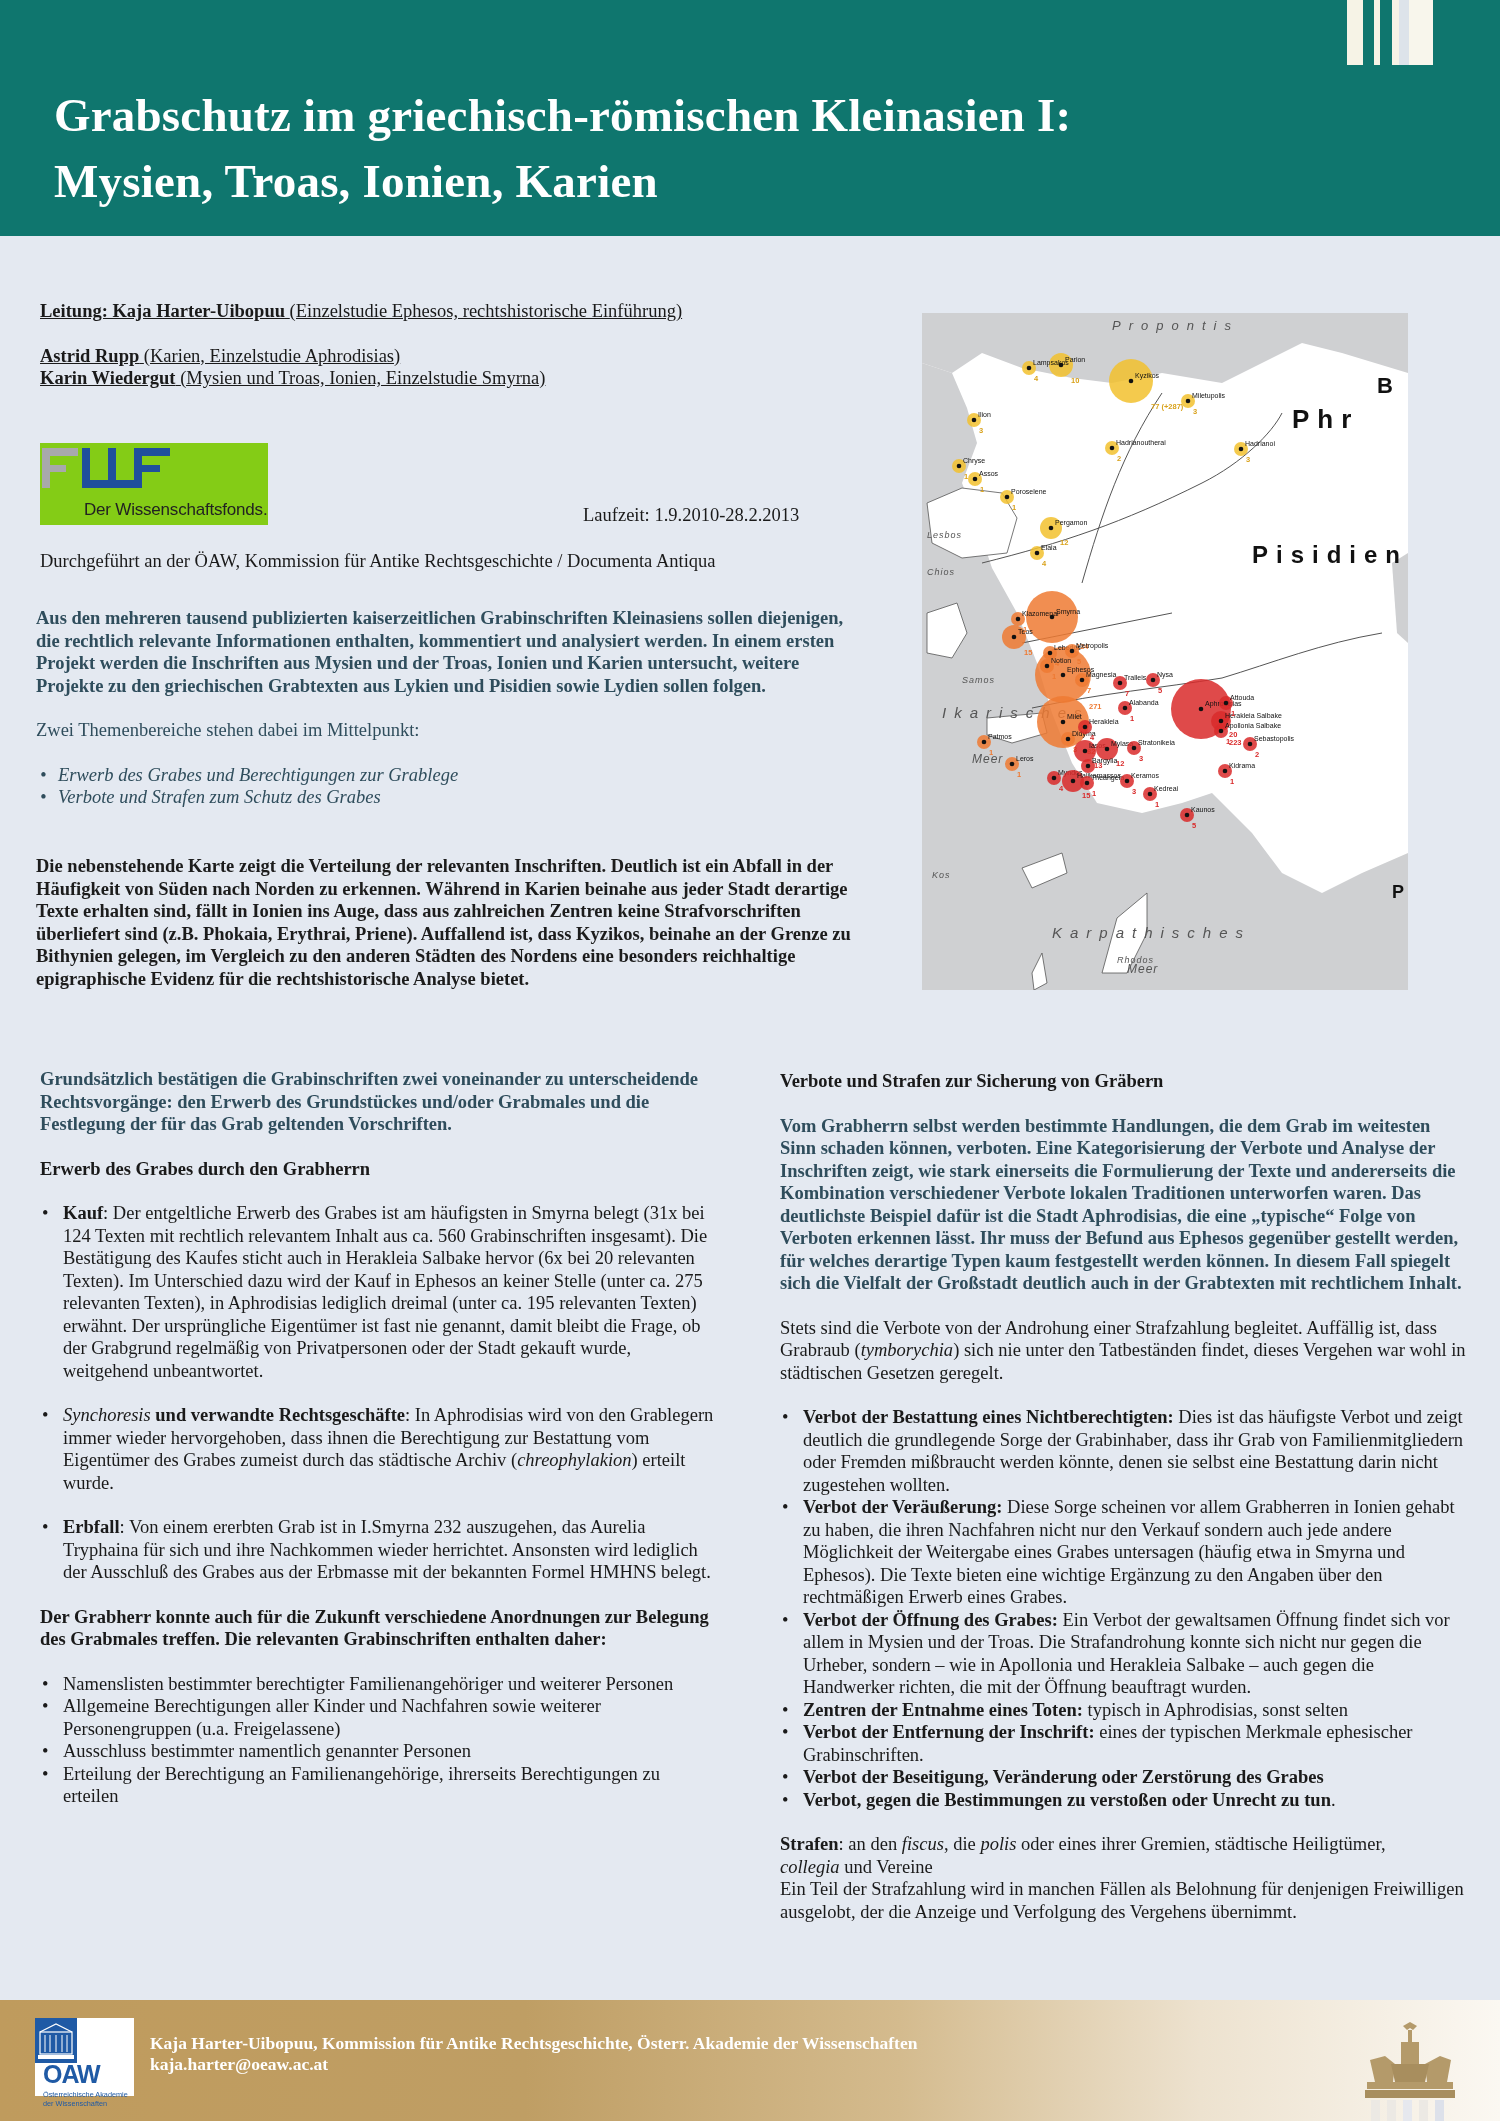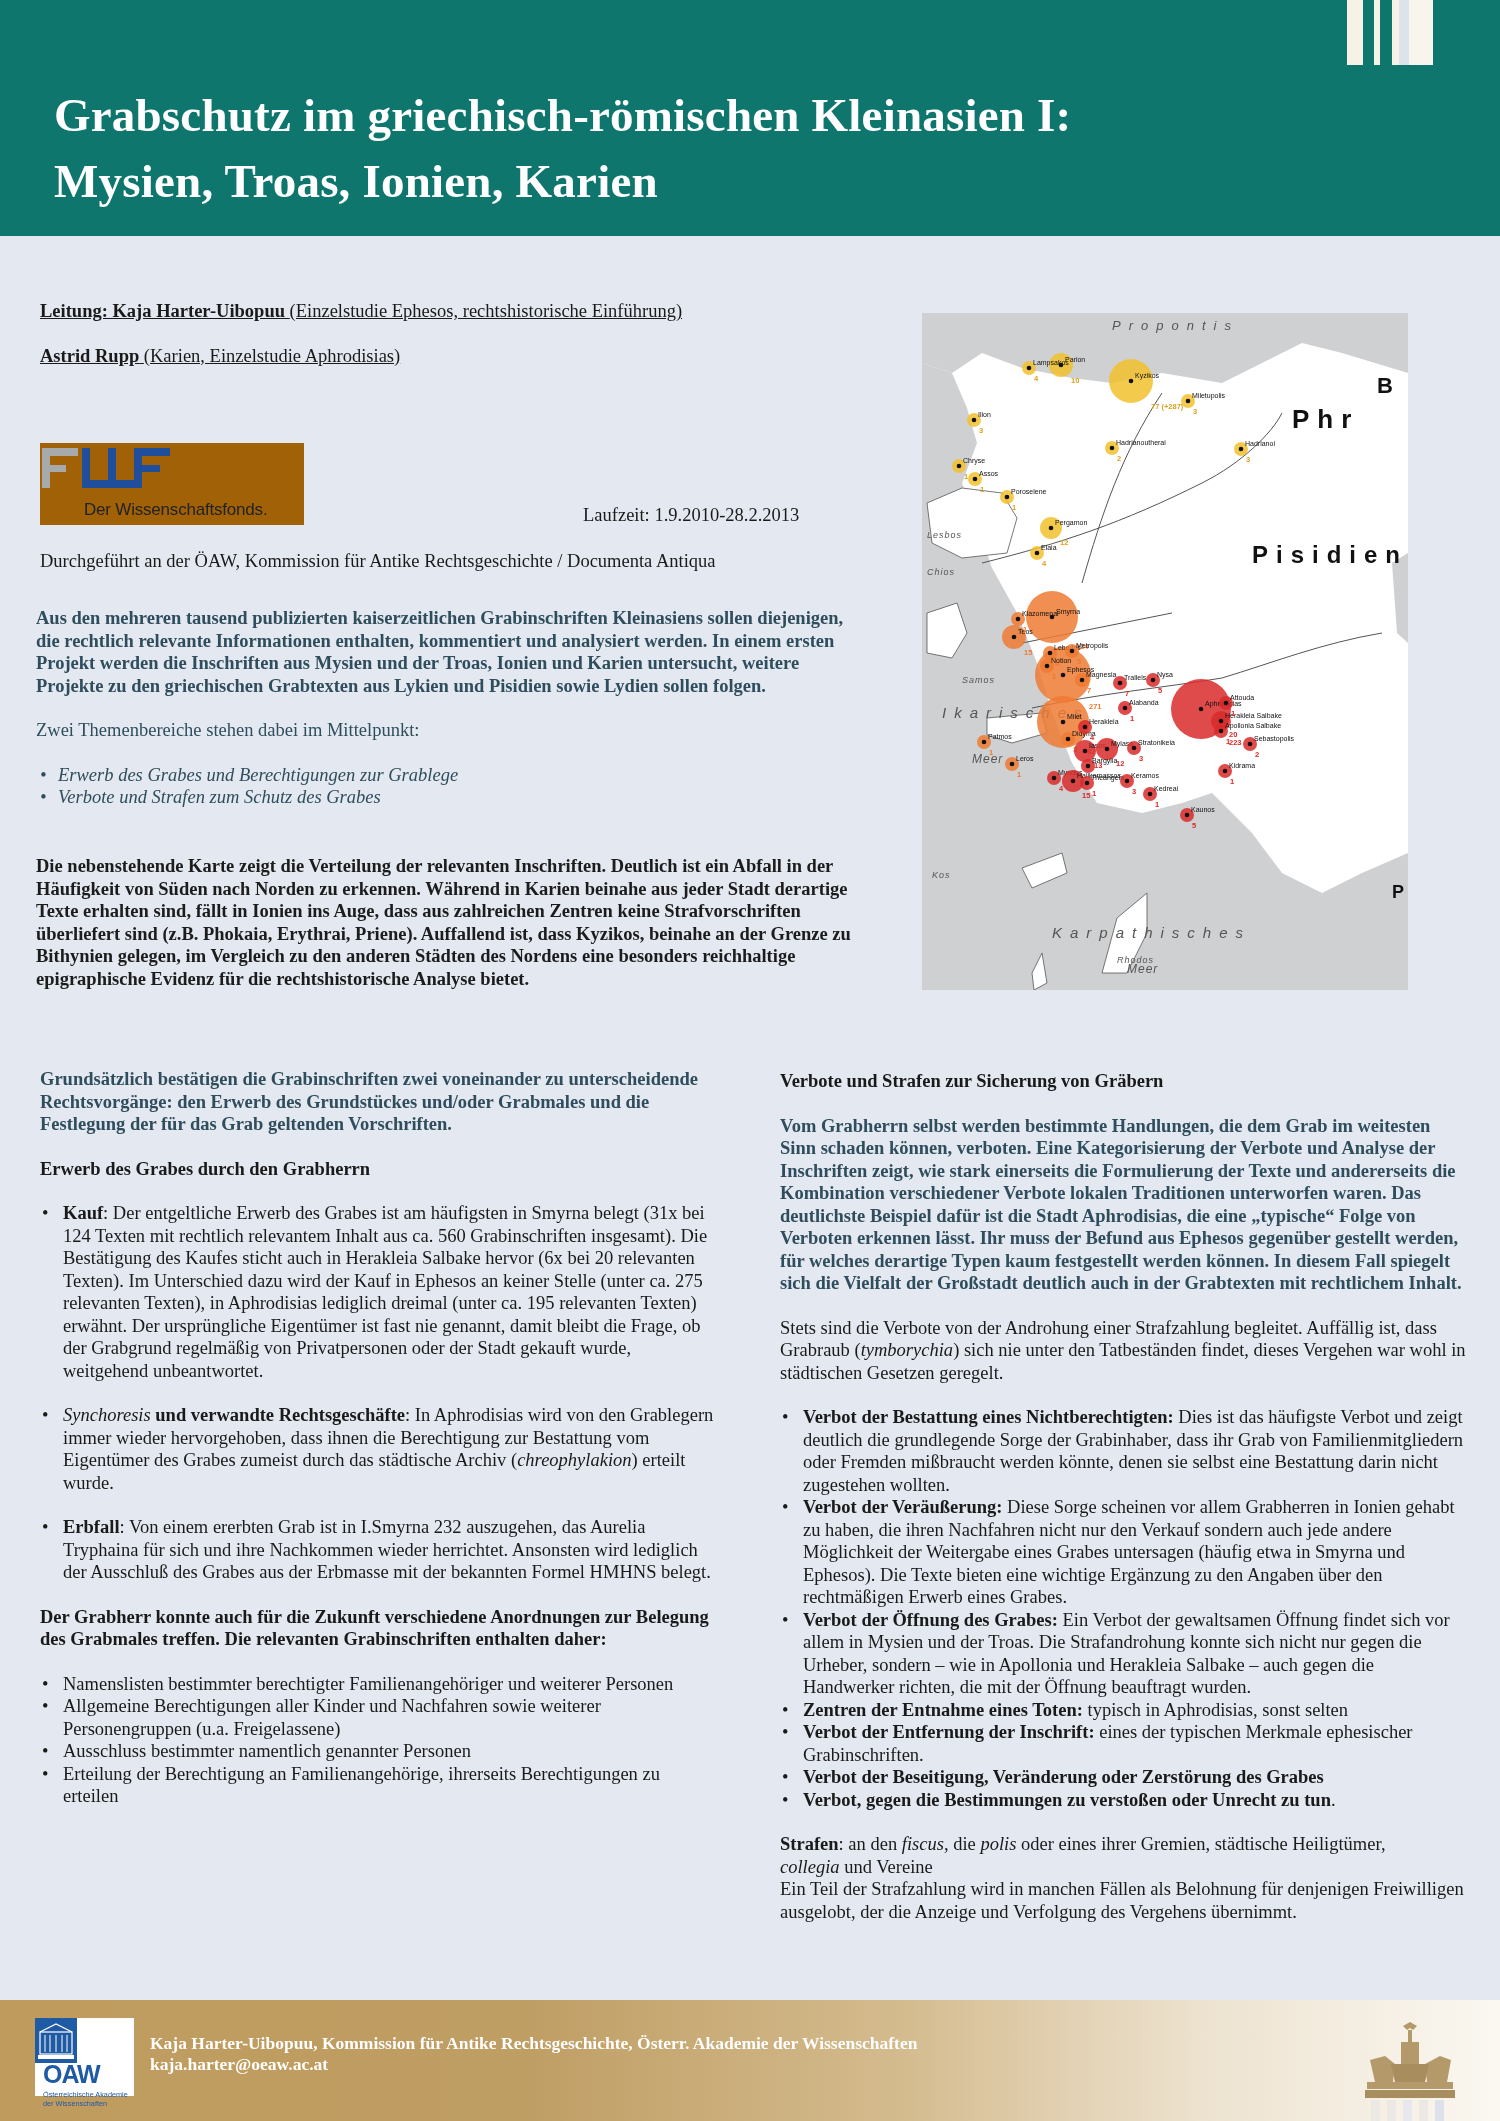--- a/index.html
+++ b/index.html
@@ -20,21 +20,21 @@
     font-size: 47px; line-height: 66px; font-weight: bold; letter-spacing: 0.2px;
   }
   .title div { white-space: nowrap; }
 
   .team { position: absolute; left: 40px; top: 300px; font-size: 18.5px; line-height: 22.5px; text-decoration: underline; }
   .team p { margin: 0; }
   .team .gap { height: 22px; }
   b, .b { font-weight: bold; }
 
   .fwf-logo {
-    position: absolute; left: 40px; top: 443px; width: 264px; height: 82px; background: #a16207; text-decoration: underline;
+    position: absolute; left: 40px; top: 443px; width: 228px; height: 82px; background: #84cc16; text-decoration: underline;
   }
   .fwf-logo .fwf-mark { position: absolute; left: 2px; top: 2px; }
   .fwf-logo .fwf-sub {
     position: absolute; left: 44px; top: 57px; font-family: "Liberation Sans", sans-serif;
     font-size: 17px; color: #222; white-space: nowrap; letter-spacing: -0.2px;
   }
   .laufzeit { position: absolute; left: 583px; top: 505px; font-size: 18.5px; white-space: nowrap; }
   .durch { position: absolute; left: 40px; top: 551px; font-size: 18.5px; white-space: nowrap; }
 
   .intro { position: absolute; left: 36px; top: 607px; width: 820px; font-size: 18.5px; line-height: 22.5px; color: #2f4d5c; font-weight: bold; }
@@ -86,20 +86,21 @@
   <div class="title">
     <div>Grabschutz im griechisch-römischen Kleinasien I:</div>
     <div>Mysien, Troas, Ionien, Karien</div>
   </div>
 </div>
 
 <div class="team">
   <p><b>Leitung: Kaja Harter-Uibopuu</b> <span>(Einzelstudie Ephesos, rechtshistorische Einführung)</span></p>
   <div class="gap"></div>
   <p><b>Astrid Rupp</b> <span>(Karien, Einzelstudie Aphrodisias)</span></p>
+  <p><b>Karin Wiedergut</b> <span>(Mysien und Troas, Ionien, Einzelstudie Smyrna)</span></p>
 </div>
 
 <div class="fwf-logo">
   <svg class="fwf-mark" width="150" height="50" viewBox="0 0 150 50">
     <rect x="0" y="3" width="36" height="8" fill="#a8a9ab"></rect>
     <rect x="0" y="3" width="8" height="40" fill="#a8a9ab"></rect>
     <rect x="0" y="20" width="24" height="7" fill="#a8a9ab"></rect>
     <rect x="40" y="3" width="8" height="40" fill="#1f4f9c"></rect>
     <rect x="40" y="35" width="60" height="8" fill="#1f4f9c"></rect>
     <rect x="66" y="3" width="8" height="40" fill="#1f4f9c"></rect>

